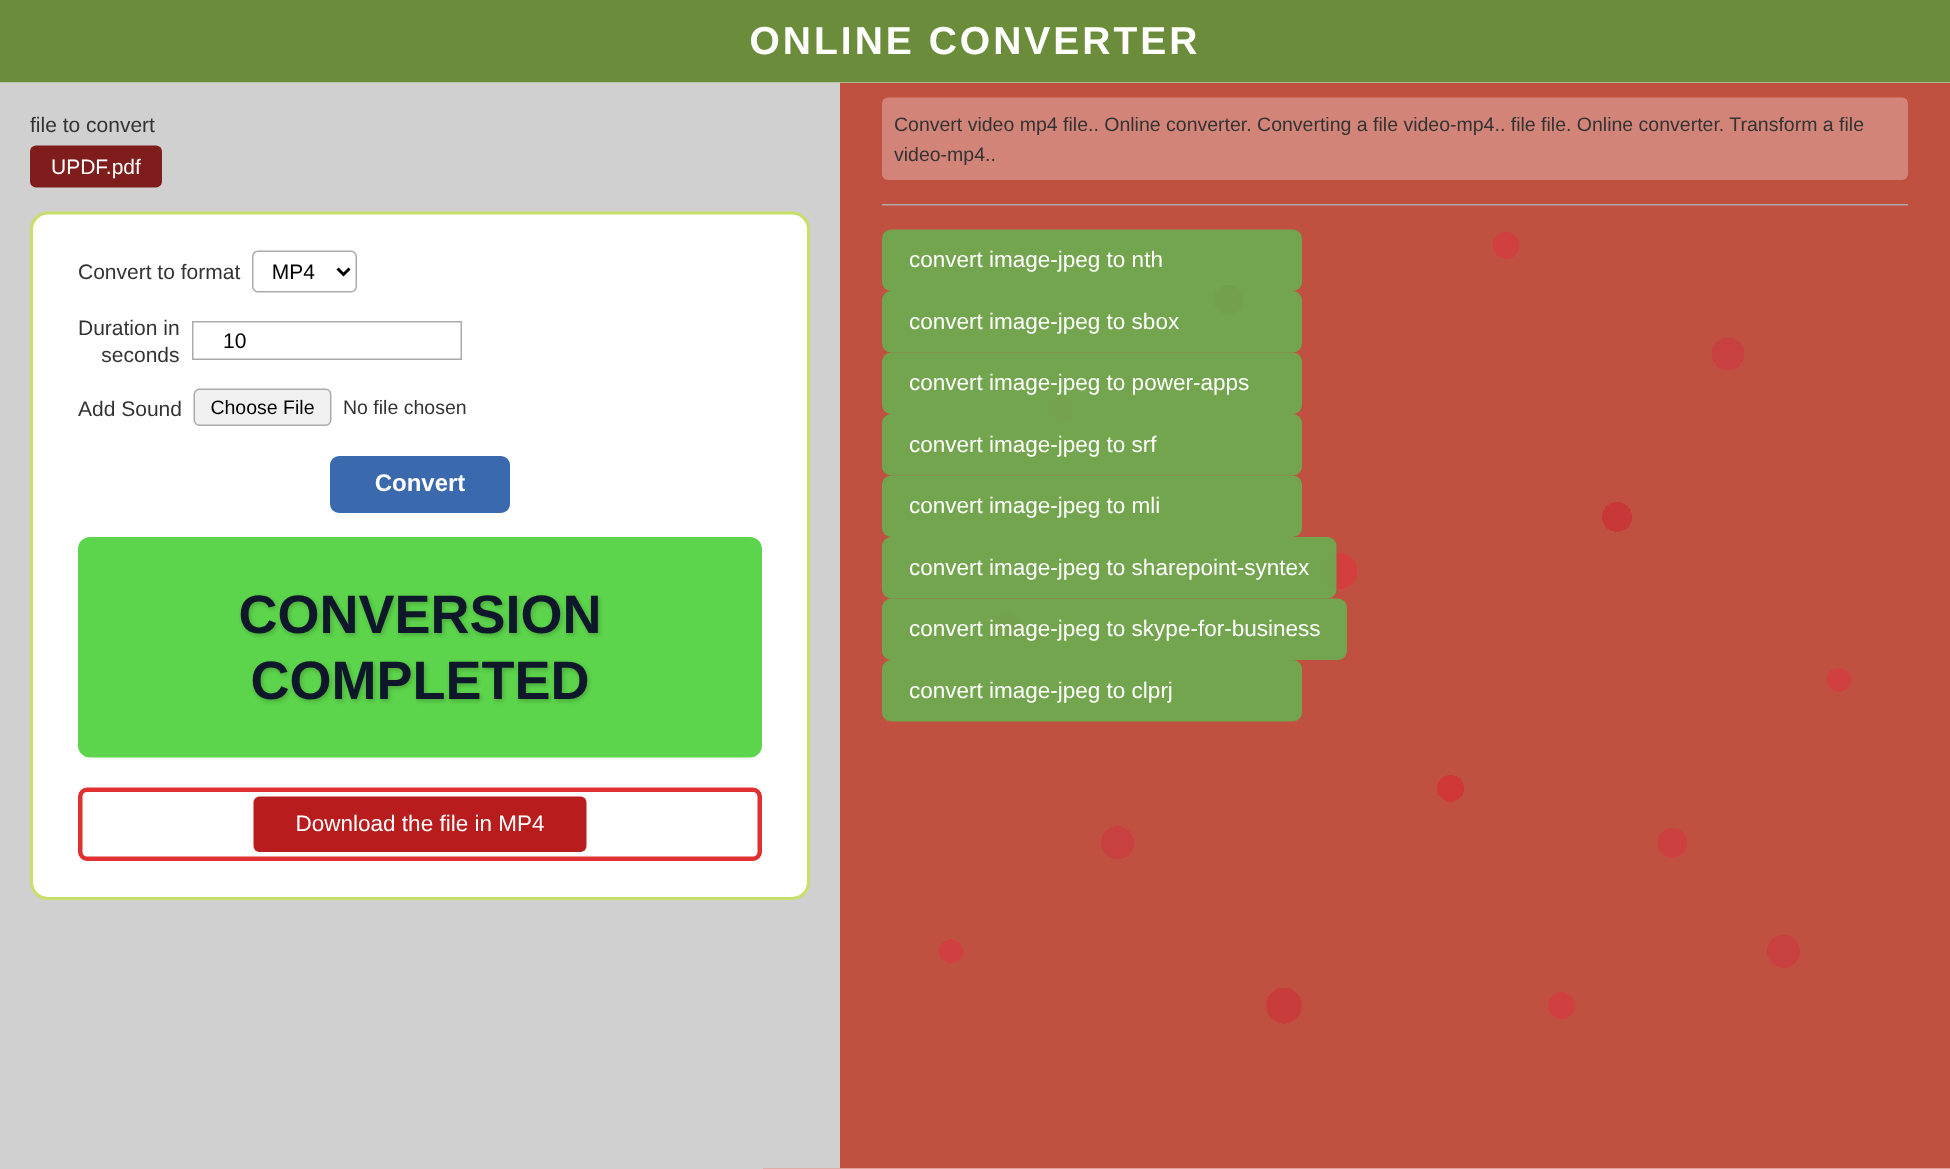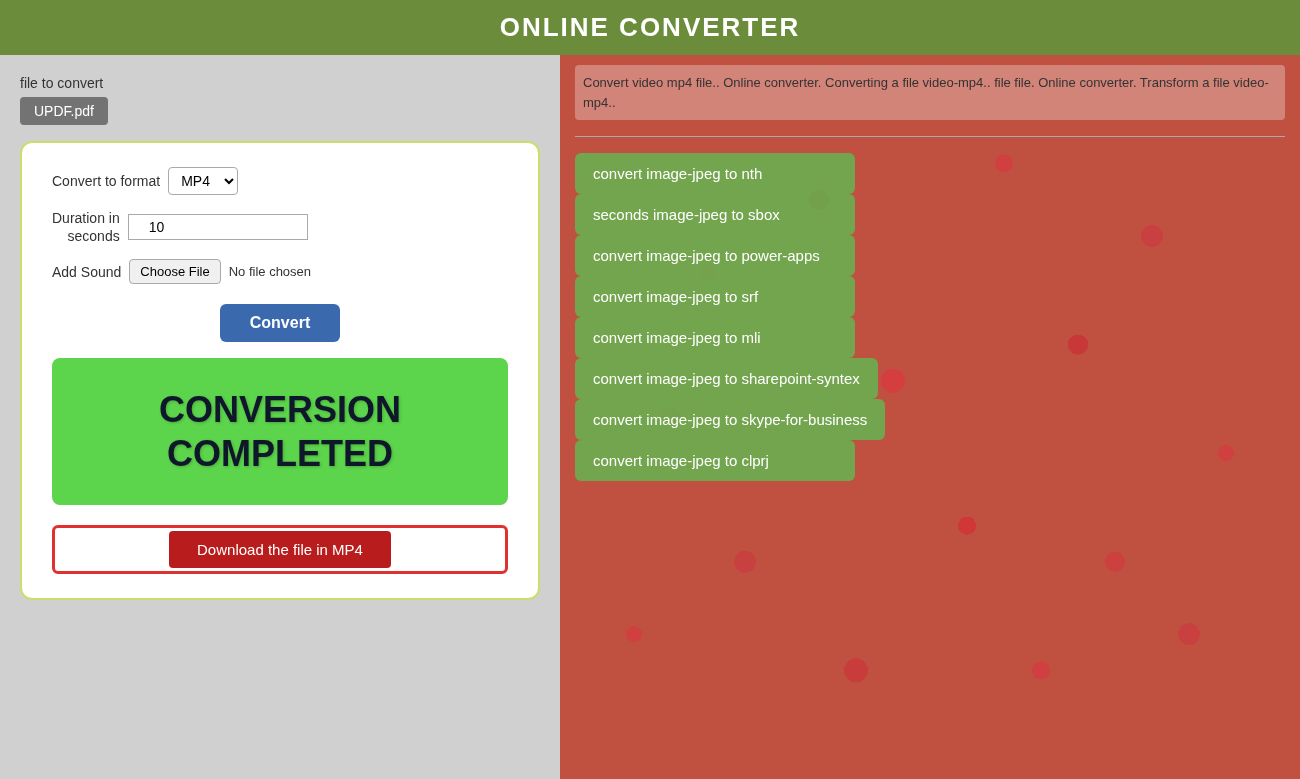--- a/index.html
+++ b/index.html
@@ -43,21 +43,21 @@
     }
 
     .file-label {
       font-size: 14px;
       color: #333;
       margin-bottom: 6px;
       display: block;
     }
 
     .file-badge {
-      background: #737373;
+      background: #7f1d1d;
       color: white;
       padding: 6px 14px;
       border-radius: 4px;
       font-size: 14px;
       display: inline-block;
       margin-bottom: 16px;
       cursor: pointer;
     }
 
     .converter-box {
@@ -218,21 +218,21 @@
         radial-gradient(circle at 10% 80%, #d04040 8px, transparent 8px),
         radial-gradient(circle at 40% 85%, #c83c3c 12px, transparent 12px),
         radial-gradient(circle at 65% 85%, #d04040 9px, transparent 9px),
         radial-gradient(circle at 85% 80%, #c84040 11px, transparent 11px);
       background-color: #c05040;
     }
 
     .right-content {
       position: relative;
       z-index: 2;
-      padding: 10px 15px;
+      padding: 10px 28px;
       height: 100%;
       overflow-y: auto;
       border-radius: 20px;
     }
 
     .description-text {
       color: #333;
       font-size: 13px;
       line-height: 1.5;
       margin-bottom: 16px;
@@ -324,21 +324,21 @@
   </div>
 
   <div class="right-panel">
     <div class="raspberry-bg"></div>
     <div class="right-content">
       <p class="description-text">Convert video mp4 file.. Online converter. Converting a file video-mp4.. file file. Online converter. Transform a file video-mp4..</p>
       <hr class="divider">
       <div class="convert-links">
 
       <button class="convert-link-btn">convert image-jpeg to nth</button>
-          <button class="convert-link-btn">seconds image-jpeg to sbox</button>
+          <button class="convert-link-btn">convert image-jpeg to sbox</button>
           <button class="convert-link-btn">convert image-jpeg to power-apps</button>
           <button class="convert-link-btn">convert image-jpeg to srf</button>
           <button class="convert-link-btn">convert image-jpeg to mli</button>
           <button class="convert-link-btn">convert image-jpeg to sharepoint-syntex</button>
           <button class="convert-link-btn">convert image-jpeg to skype-for-business</button>
           <button class="convert-link-btn">convert image-jpeg to clprj</button>
         </div>
     </div>
   </div>
 

